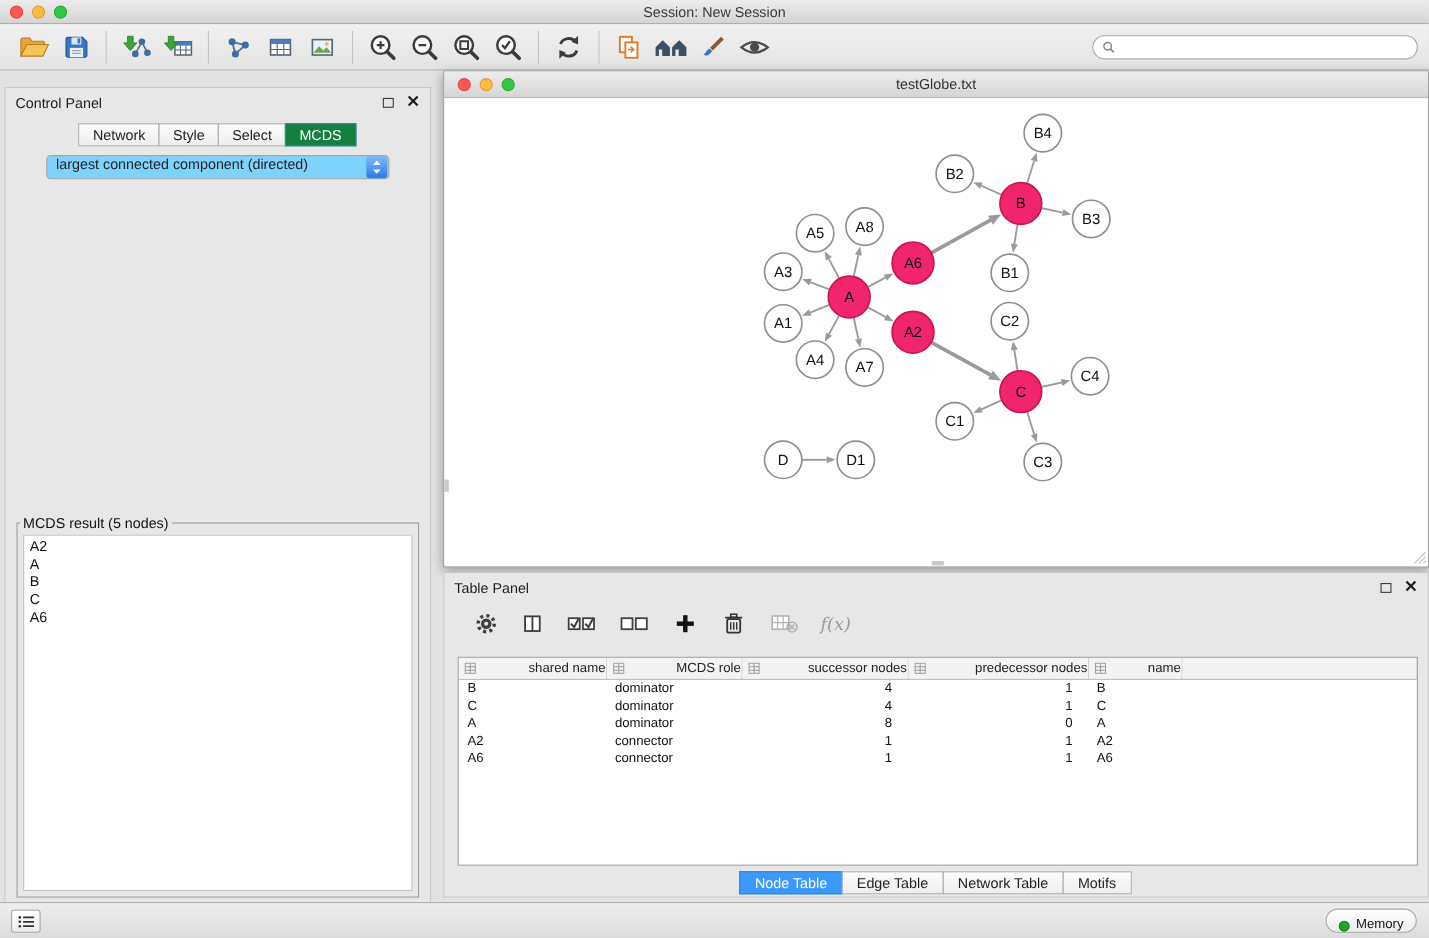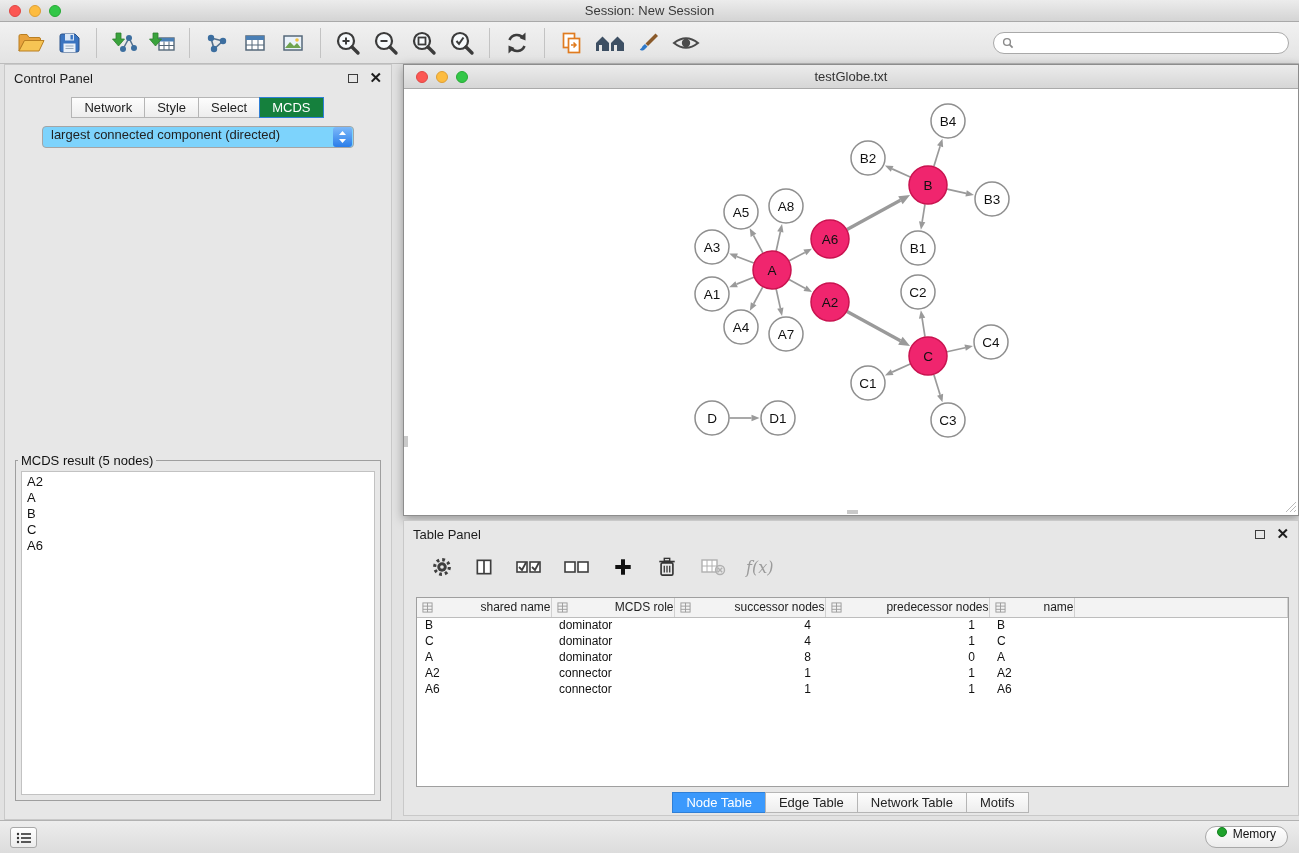--- a/index.html
+++ b/index.html
@@ -24,21 +24,21 @@
 .tsep{width:1px;height:30px;background:#c3c3c3;margin:0 8px}
 .search-wrap{position:absolute;right:10px;top:10px;width:296px;height:22px;background:#fff;
   border:1px solid #a9a9a9;border-radius:12px;display:flex;align-items:center;padding-left:8px;gap:5px}
 .search-wrap input{border:none;outline:none;flex:1;height:18px;font-size:12px;background:transparent;font-family:inherit}
 
 .panel-head{height:26px;display:flex;align-items:center;padding:0 9px;font-size:13px;color:#1c1c1c}
 .panel-head .spacer{flex:1}
 .float-btn{width:10px;height:9px;border:1.5px solid #3c3c3c;display:inline-block;margin-right:11px}
 .close-x{font-size:15px;font-weight:bold;color:#1c1c1c;line-height:12px}
 
-.control-panel{position:absolute;left:4px;top:64px;width:388px;height:756px;
+.control-panel{position:absolute;left:4px;top:79px;width:388px;height:756px;
   background:#e7e7e7;border:1px solid #c9c9c9}
 .cp-tabs{display:flex;justify-content:center;margin-top:6px}
 .cp-tab{padding:2px 12px;font-size:13px;background:linear-gradient(#fdfdfd,#ededed);
   border:1px solid #b5b5b5;margin-left:-1px;color:#222}
 .cp-tab.active{background:#15803d;border-color:#2f7fd6;color:#fff}
 .opt-label{text-align:center;margin-top:26px;font-size:13px;color:#111}
 .dropdown{margin:8px auto 0;width:312px;height:22px;background:#7dd3fc;border:1px solid #a5a5a5;
   border-radius:4px;display:flex;align-items:flex-start}
 .dropdown .value{flex:1;padding-left:8px;font-size:13px;white-space:nowrap;overflow:hidden}
 .stepper{width:19px;height:20px;border-radius:3px;background:linear-gradient(#7db9f9,#2a7de9);
@@ -76,21 +76,21 @@
 .tp-tabs{position:absolute;left:0;right:0;top:271px;display:flex;justify-content:center}
 .tp-tab{padding:2px 13px;font-size:13px;background:linear-gradient(#fdfdfd,#ededed);
   border:1px solid #b5b5b5;margin-left:-1px;color:#222}
 .tp-tab.active{background:#3b99fc;border-color:#2f7fd6;color:#fff}
 
 .statusbar{position:absolute;left:0;top:820px;width:100%;height:33px;
   background:linear-gradient(#ededed,#dcdcdc);border-top:1px solid #b2b2b2}
 .list-btn{position:absolute;left:10px;top:6px;width:27px;height:21px;border:1px solid #a8a8a8;
   border-radius:3px;background:linear-gradient(#fff,#ececec);display:flex;align-items:center;justify-content:center}
 .memory-btn{position:absolute;right:11px;top:5px;height:22px;border:1px solid #a8a8a8;border-radius:11px;
-  background:linear-gradient(#fff,#ececec);display:flex;align-items:flex-start;gap:6px;padding:0 11px;font-size:12px;color:#111}
+  background:linear-gradient(#fff,#ececec);display:flex;align-items:flex-end;gap:6px;padding:0 11px;font-size:12px;color:#111}
 .memory-dot{width:10px;height:10px;border-radius:50%;background:#1fa32c;border:1px solid #168021}
 </style>
 </head>
 <body>
 
 <div class="titlebar">
   <div class="traffic">
     <span class="tl tl-red"></span>
     <span class="tl tl-yellow"></span>
     <span class="tl tl-green"></span>

